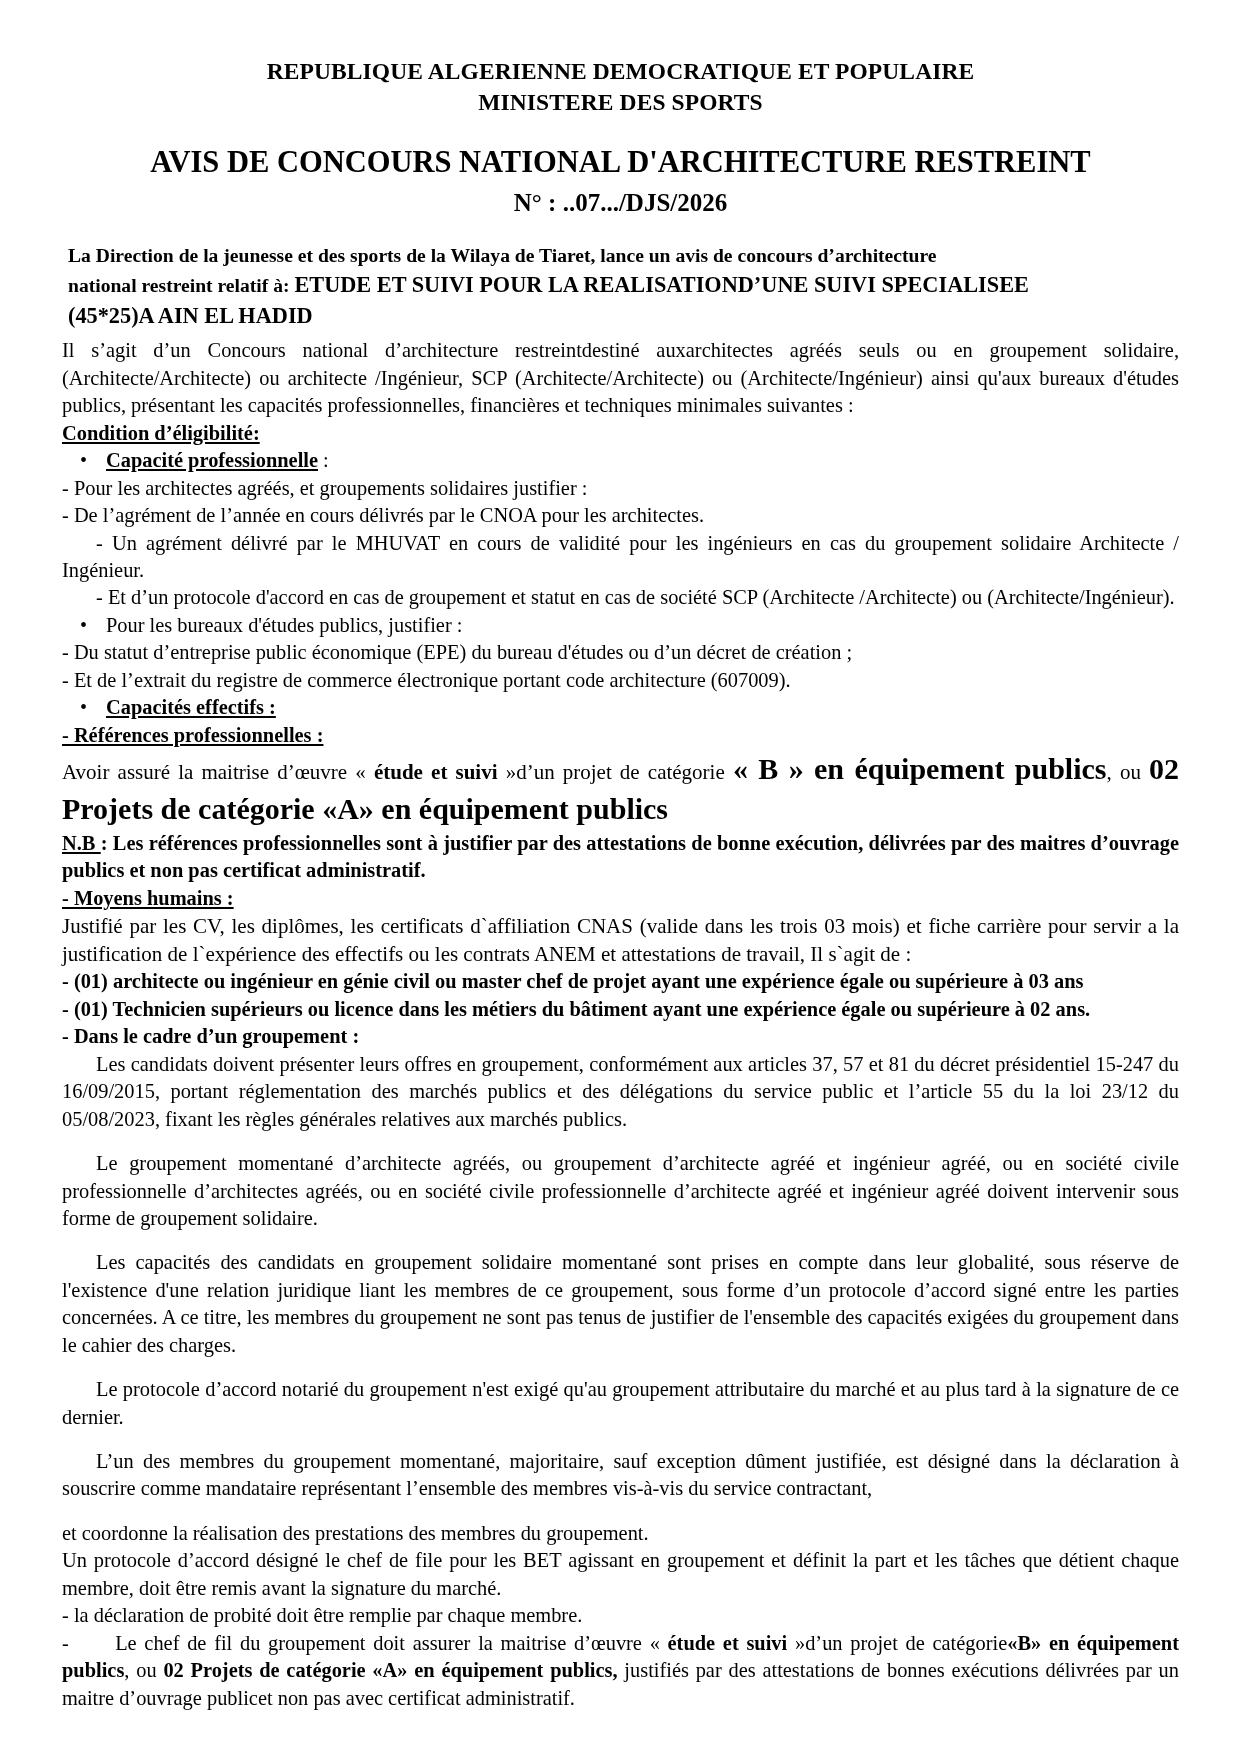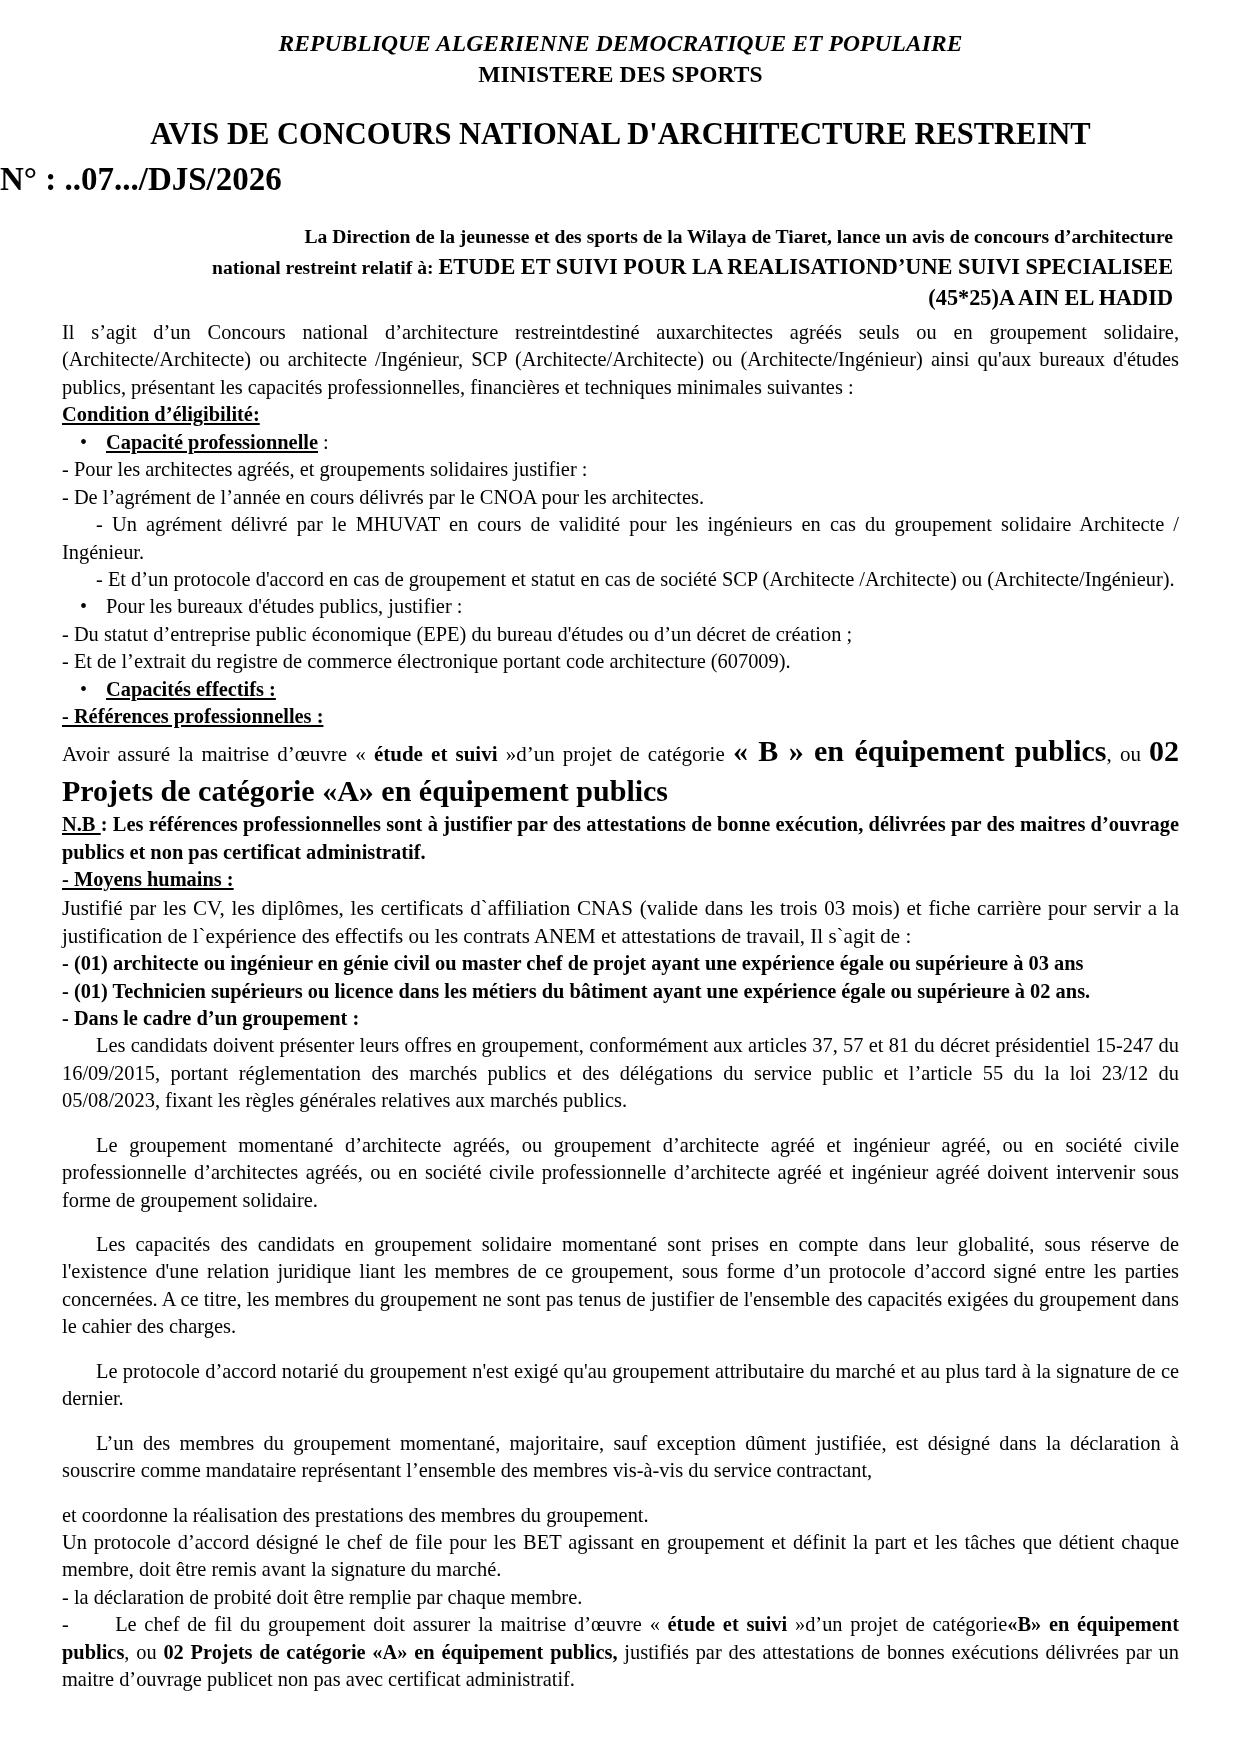--- a/index.html
+++ b/index.html
@@ -22,49 +22,50 @@
     padding: 0;
   }
   
   .hdr-national {
     text-align: center;
     font-weight: bold;
     font-size: 23.5px;
     letter-spacing: 0.1px;
     line-height: 1.32;
   }
-  .hdr-national .l1 { padding-top: 28px; font-style: italic; }
+  .hdr-national .l1 { padding-top: 56px; }
   .hdr-left {
     margin-top: 22px;
     margin-left: 62px;
     width: 380px;
     text-align: center;
     font-weight: bold;
     font-size: 20.5px;
     line-height: 1.42;
   }
   .hdr-left .nif { font-size: 19px; }
 
   
   .title-main {
     text-align: center;
     font-weight: bold;
     font-size: 30.5px;
     margin-top: 26px;
     line-height: 1.2;
   }
   .title-num {
-    font-weight: bold;
-    font-size: 33px;
+    text-align: center;
+    font-weight: bold;
+    font-size: 25px;
     margin-top: 7px;
     line-height: 1.2;
   }
   .intro {
     margin: 24px 68px 0 68px;
-    text-align: right;
+    text-align: left;
     font-weight: bold;
     font-size: 19.6px;
     line-height: 1.40;
   }
   .intro .big {
     font-size: 22.3px;
   }
 
   
   .body-wrap {

